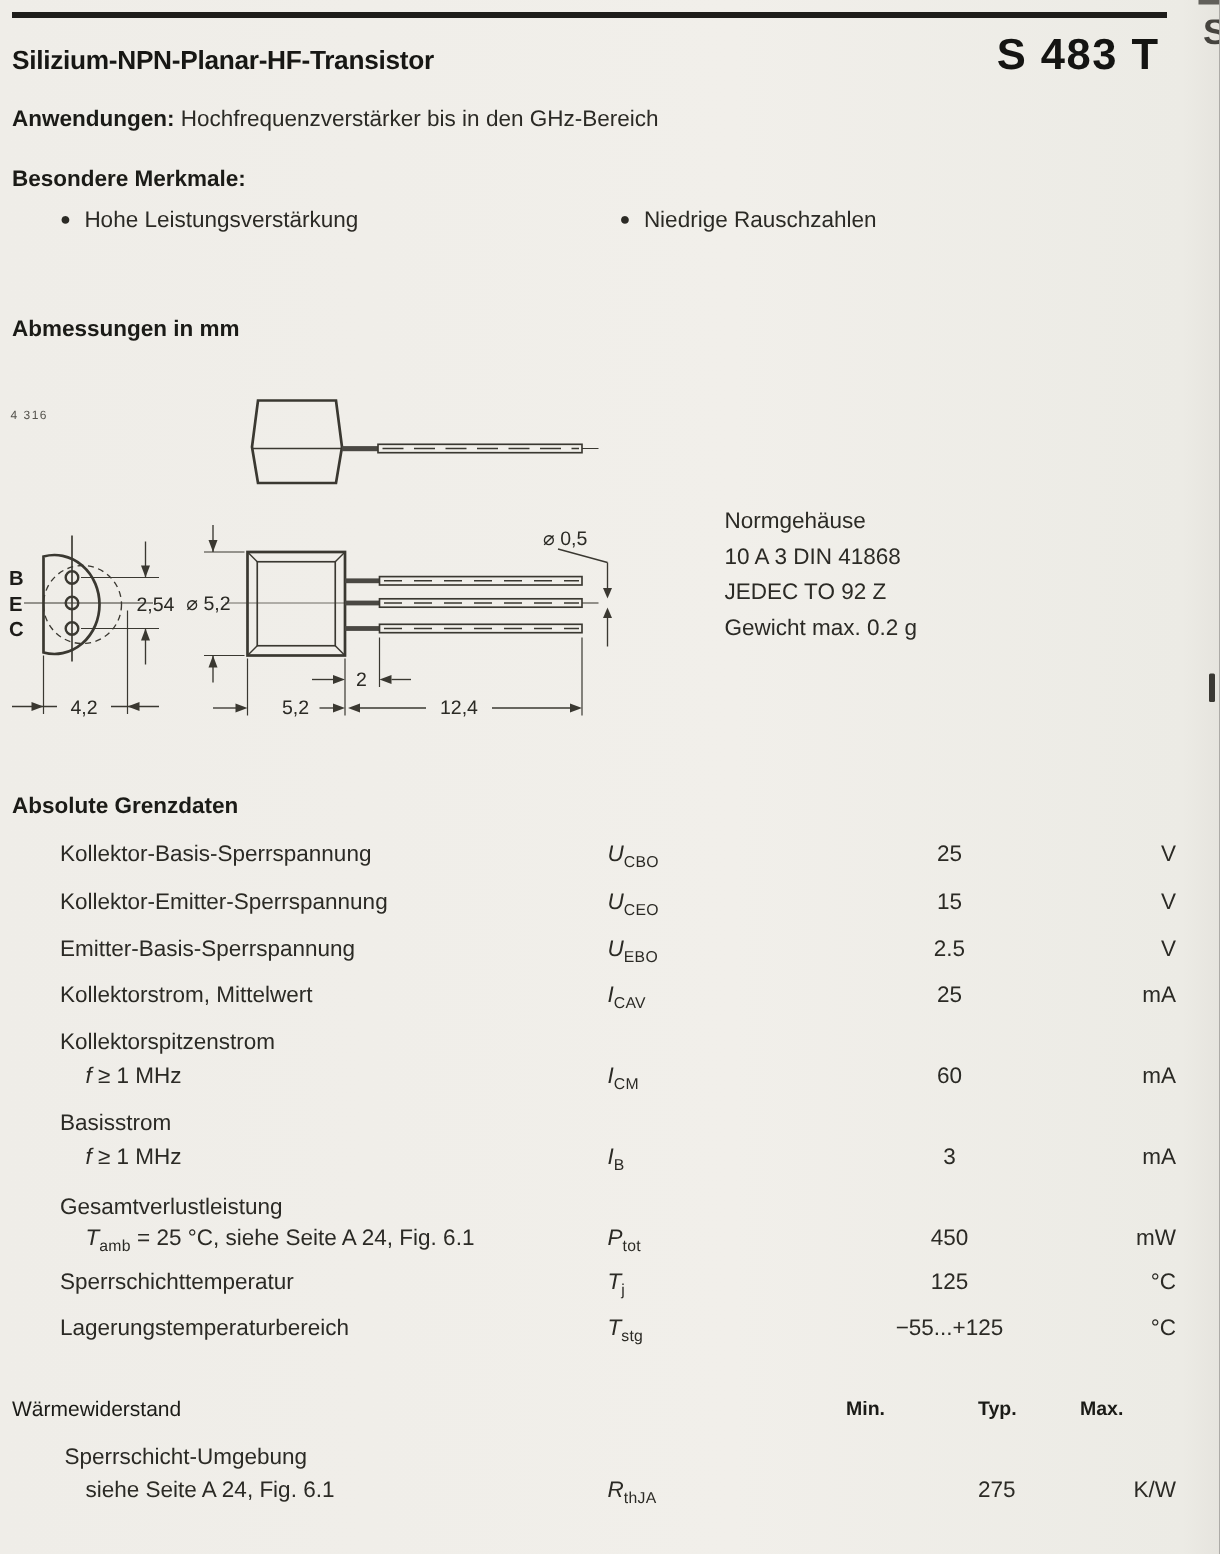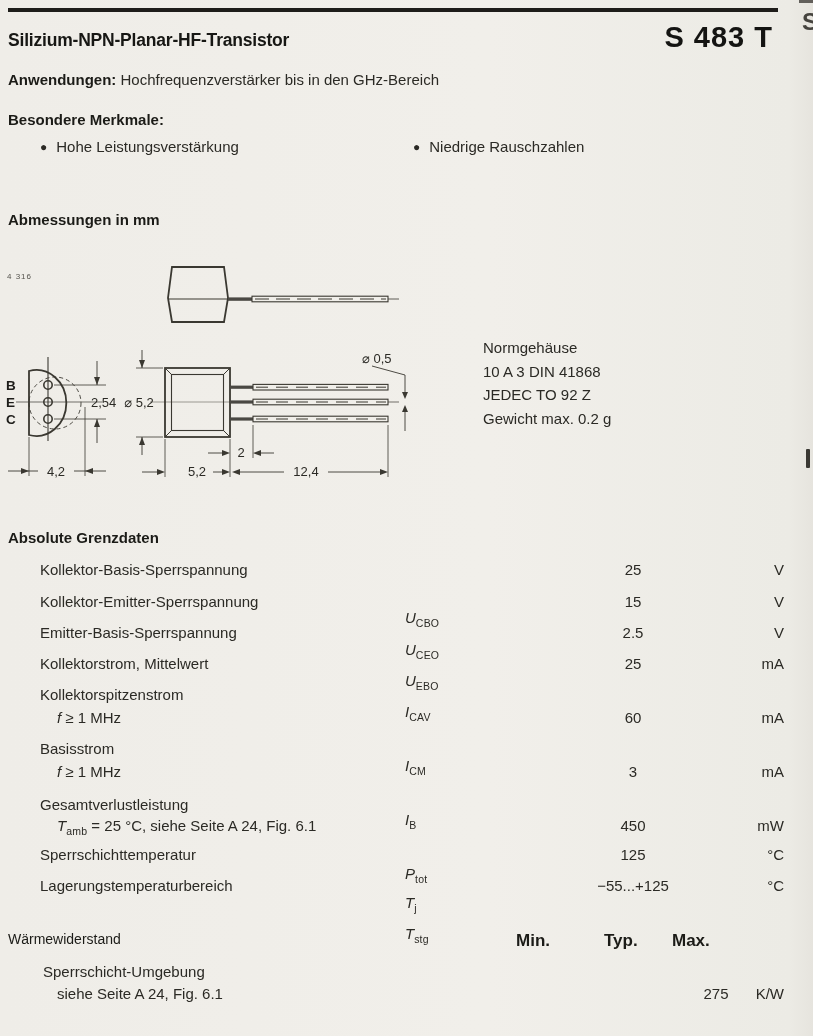--- a/index.html
+++ b/index.html
@@ -15,28 +15,28 @@
   .apps .lbl{font-weight:bold;color:#1b1b17;}
   .feat-h{left:8px;top:111px;font-size:15px;font-weight:bold;color:#1b1b17;}
   .feat{top:138px;font-size:15px;}
   .feat .bullet{font-size:12px;margin-right:9px;position:relative;top:-1px;}
   .dim-h{left:8px;top:211px;font-size:15px;font-weight:bold;color:#1b1b17;}
   .caseinfo{left:483px;top:336px;width:300px;text-align:left;font-size:15px;line-height:23.7px;}
   .ratings-h{left:8px;top:529px;font-size:15px;font-weight:bold;color:#1b1b17;}
   .trow{left:0;width:766px;height:20px;font-size:15px;}
   .trow .lbl{position:absolute;left:40px;white-space:nowrap;}
   .trow .lbl2{position:absolute;left:57px;white-space:nowrap;}
-  .trow .sym{position:absolute;left:405px;font-style:italic;white-space:nowrap;margin-top:48px;}
+  .trow .sym{position:absolute;left:405px;font-style:italic;white-space:nowrap;}
   .ss{font-style:normal;font-size:10.5px;position:relative;top:3.5px;letter-spacing:0.2px;}
   .ci{font-style:italic;}
   .trow .val{position:absolute;left:543px;width:180px;text-align:center;}
   .trow .unit{position:absolute;left:700px;width:84px;text-align:right;}
   .therm-h{left:8px;top:931px;font-size:14px;font-weight:normal;color:#1b1b17;}
-  .colh{top:931px;font-size:17px;font-weight:bold;color:#1b1b17;}
-  .tv{left:674px;width:84px;text-align:center;position:absolute;}
+  .colh{top:931px;font-size:13px;font-weight:bold;color:#1b1b17;margin-left:48px;}
+  .tv{left:652px;width:84px;position:absolute;}
   .edge-a{left:799px;top:0;width:14px;height:3px;background:#4a4843;opacity:.85;}
   .edge-g{left:802px;top:13px;width:11px;height:17px;overflow:hidden;font-size:24px;font-weight:bold;color:#45433e;line-height:17px;}
   .edge-b{left:806px;top:449px;width:4px;height:19px;background:#3a3833;border-radius:1px;}
   svg text{font-family:"Liberation Sans",sans-serif;fill:#2b2a25;}
   svg .dimtxt{font-size:13px;}
   svg .pinlbl{font-size:13.5px;font-weight:bold;fill:#1d1c19;}
   svg .mk{font-size:8px;fill:#55534d;letter-spacing:1px;}
   svg line,svg path,svg rect.o,svg circle{stroke:#3a3831;fill:none;}
   svg polygon.ar{fill:#3a3831;stroke:none;}
 </style>

